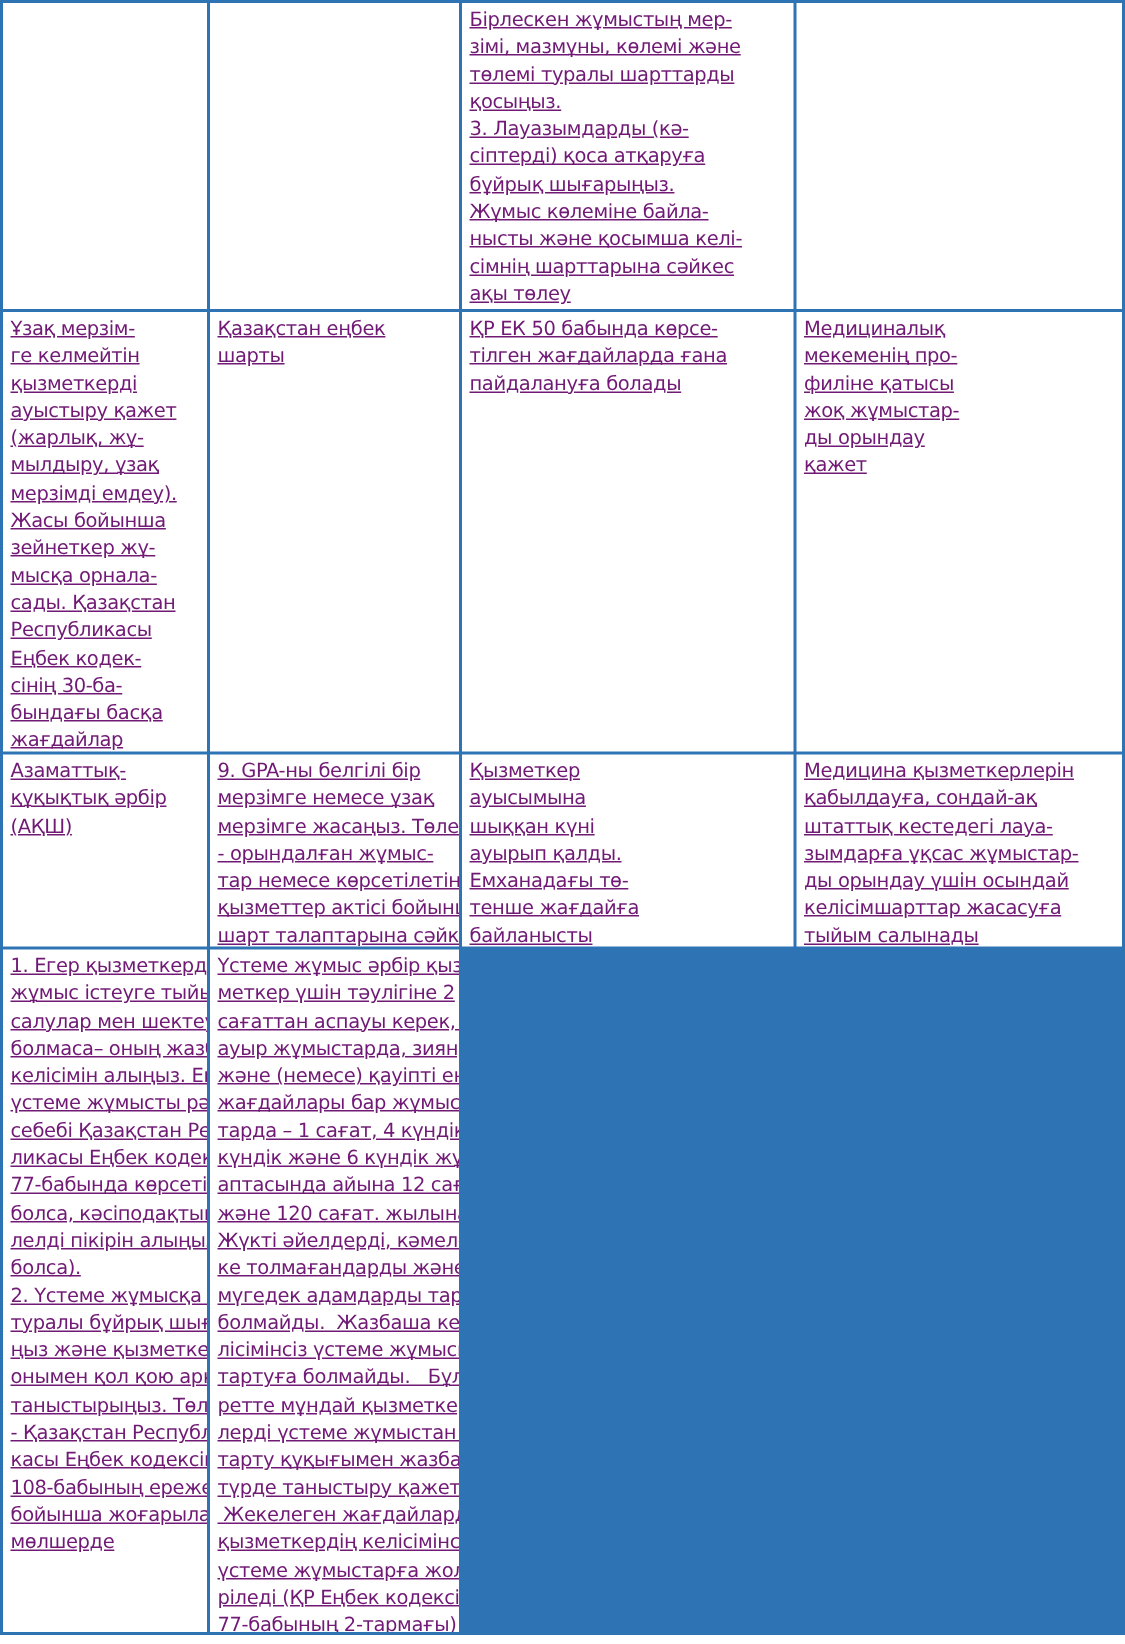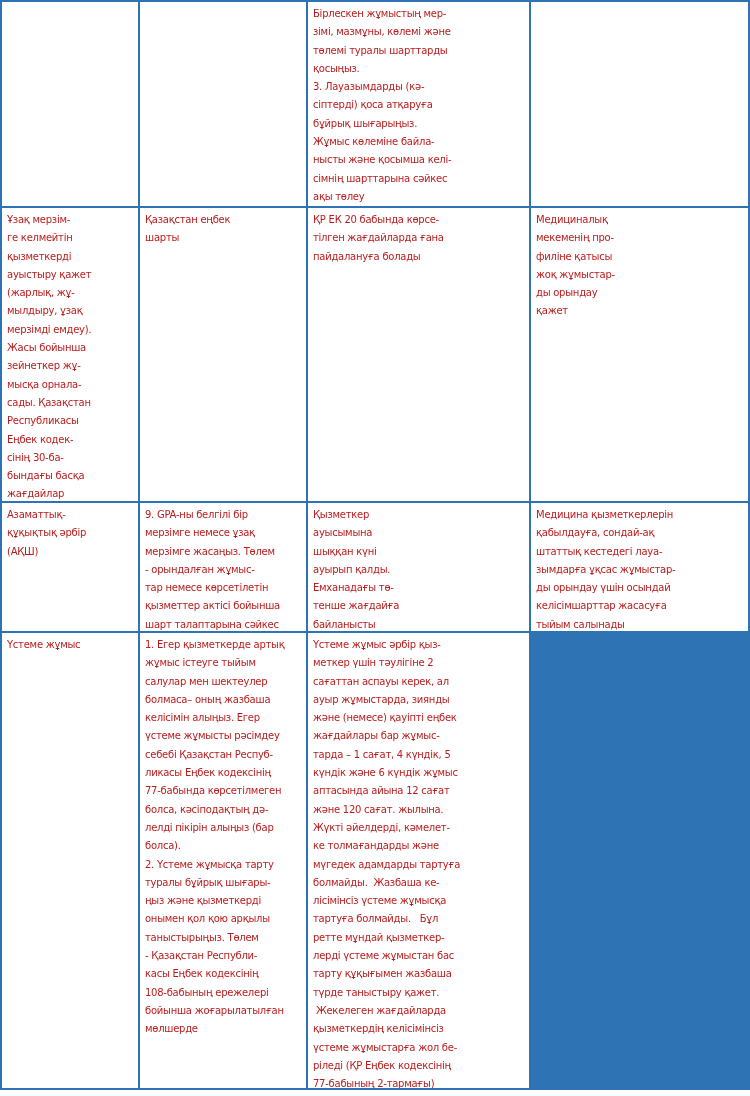--- a/index.html
+++ b/index.html
@@ -22,25 +22,26 @@
     grid-template-rows: 204px 293px 128px 455px;
     gap: 2px;
     border: 2px solid #2e74b5;
     background: #2e74b5;
   }
   .cell {
     background: #ffffff;
     overflow: hidden;
     box-sizing: border-box;
     padding: 3px 3px 0 5px;
-    font-size: 10px;
+    font-size: 13px;
     line-height: 18.3px;
     letter-spacing: -0.25px;
-    color: #b91c1c;
+    color: #701a75;
     white-space: pre;
+    text-decoration: underline;
   }
 </style>
 </head>
 <body>
 
 <div class="doc-table">
 
   <div class="cell"></div>
   <div class="cell"></div>
   <div class="cell">Бірлескен жұмыстың мер-
@@ -67,21 +68,21 @@
 зейнеткер жұ-
 мысқа орнала-
 сады. Қазақстан
 Республикасы
 Еңбек кодек-
 сінің 30-ба-
 бындағы басқа
 жағдайлар</div>
   <div class="cell">Қазақстан еңбек
 шарты</div>
-  <div class="cell">ҚР ЕК 20 бабында көрсе-
+  <div class="cell">ҚР ЕК 50 бабында көрсе-
 тілген жағдайларда ғана
 пайдалануға болады</div>
 
   <div class="cell">Медициналық
 мекеменің про-
 филіне қатысы
 жоқ жұмыстар-
 ды орындау
 қажет</div>
   <div class="cell">Азаматтық-
@@ -107,21 +108,20 @@
 ететін науқас-
 тардың кезегі</div>
 
   <div class="cell">Медицина қызметкерлерін
 қабылдауға, сондай-ақ
 штаттық кестедегі лауа-
 зымдарға ұқсас жұмыстар-
 ды орындау үшін осындай
 келісімшарттар жасасуға
 тыйым салынады</div>
-  <div class="cell">Үстеме жұмыс</div>
   <div class="cell">1. Егер қызметкерде артық
 жұмыс істеуге тыйым
 салулар мен шектеулер
 болмаса– оның жазбаша
 келісімін алыңыз. Егер
 үстеме жұмысты рәсімдеу
 себебі Қазақстан Респуб-
 ликасы Еңбек кодексінің
 77-бабында көрсетілмеген
 болса, кәсіподақтың дә-

